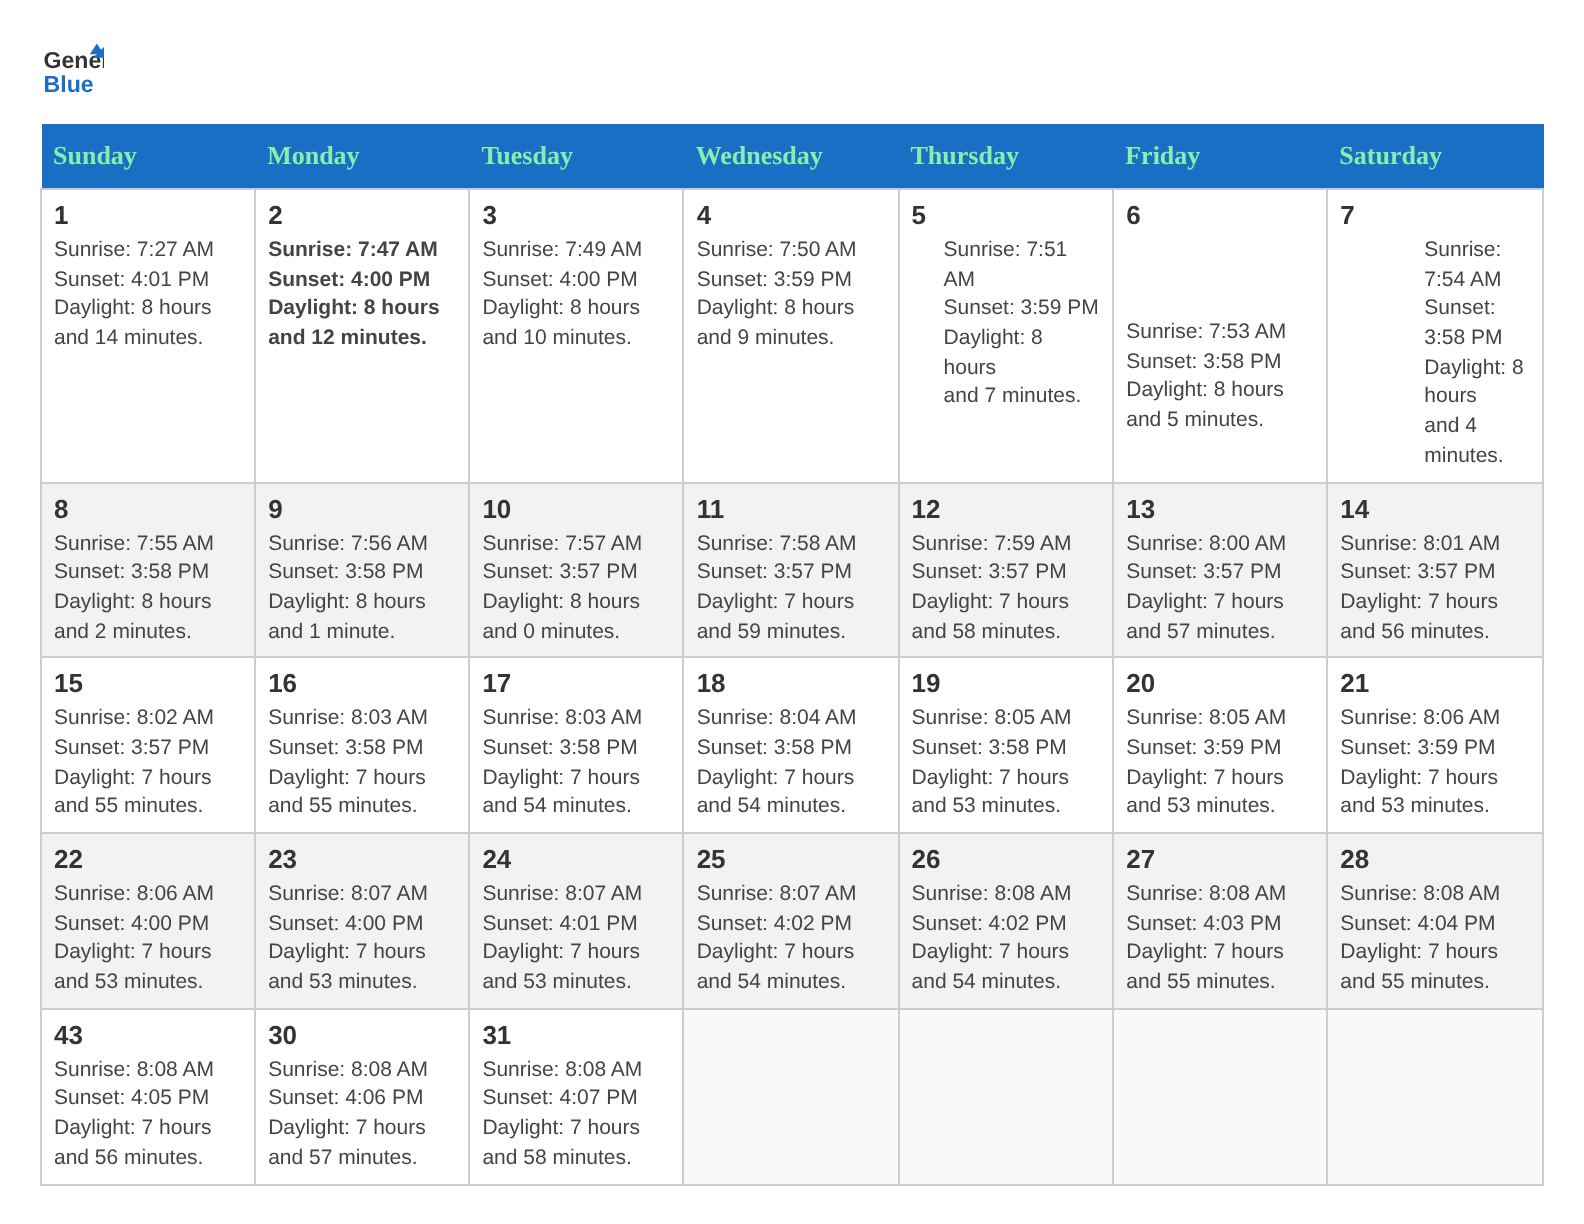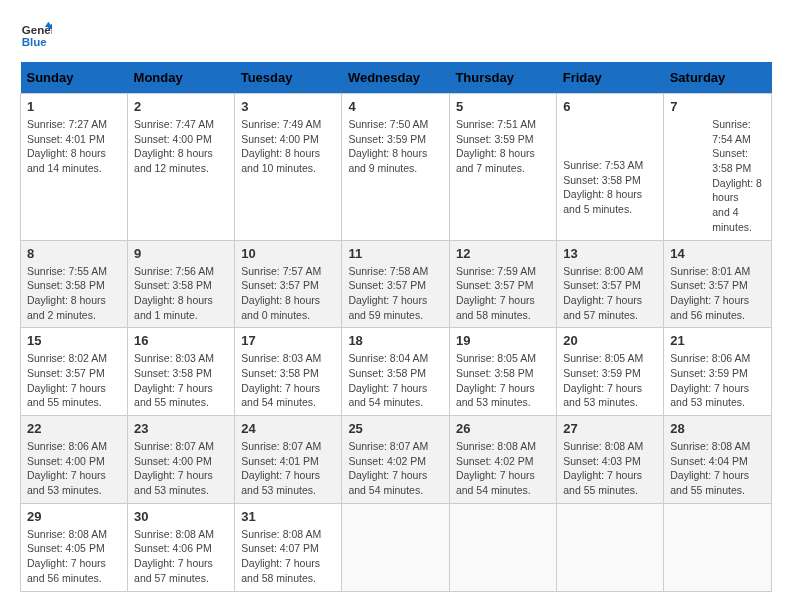--- a/index.html
+++ b/index.html
@@ -38,25 +38,26 @@
       color: #555;
       margin-top: 2px;
     }
     .calendar-table {
       width: 100%;
       border-collapse: collapse;
       font-size: 11px;
     }
     .calendar-table th {
       background: #1a6fc4;
-      color: #000000;
+      color: #86efac;
       padding: 8px 6px;
       text-align: left;
       font-size: 13px;
       font-weight: bold;
+      font-family: Liberation Serif, serif;
     }
     .calendar-table td {
       border: 1px solid #ccc;
       padding: 5px 6px;
       vertical-align: top;
       background: #fff;
       min-height: 80px;
       width: 108px;
     }
     .calendar-table tr:nth-child(even) td {
@@ -116,42 +117,42 @@
       <tr>
         <td>
           <span class="day-num">1</span>
           <div class="day-info" style="white-space: pre-line;">Sunrise: 7:27 AM
 Sunset: 4:01 PM
 Daylight: 8 hours
 and 14 minutes.</div>
         </td>
         <td>
           <span class="day-num">2</span>
-          <div class="day-info" style="white-space: pre-line;">Sunrise: 7:47 AM
+          <div class="day-info" style="white-space: pre-line; font-weight: bold;">Sunrise: 7:47 AM
 Sunset: 4:00 PM
 Daylight: 8 hours
 and 12 minutes.</div>
         </td>
         <td>
           <span class="day-num">3</span>
           <div class="day-info" style="white-space: pre-line;">Sunrise: 7:49 AM
 Sunset: 4:00 PM
 Daylight: 8 hours
 and 10 minutes.</div>
         </td>
         <td>
           <span class="day-num">4</span>
           <div class="day-info" style="white-space: pre-line;">Sunrise: 7:50 AM
 Sunset: 3:59 PM
 Daylight: 8 hours
 and 9 minutes.</div>
         </td>
         <td>
           <span class="day-num">5</span>
-          <div class="day-info" style="white-space: pre-line;">Sunrise: 7:51 AM
+          <div class="day-info" style="white-space: pre-line; margin-left: 16px;">Sunrise: 7:51 AM
 Sunset: 3:59 PM
 Daylight: 8 hours
 and 7 minutes.</div>
         </td>
         <td>
           <span class="day-num">6</span>
           <div class="day-info" style="white-space: pre-line; margin-top: 44px;">Sunrise: 7:53 AM
 Sunset: 3:58 PM
 Daylight: 8 hours
 and 5 minutes.</div>
@@ -312,21 +313,21 @@
         <td>
           <span class="day-num">28</span>
           <div class="day-info" style="white-space: pre-line;">Sunrise: 8:08 AM
 Sunset: 4:04 PM
 Daylight: 7 hours
 and 55 minutes.</div>
         </td>
       </tr>
       <tr>
         <td>
-          <span class="day-num">29</span>
+          <span class="day-num">43</span>
           <div class="day-info" style="white-space: pre-line;">Sunrise: 8:08 AM
 Sunset: 4:05 PM
 Daylight: 7 hours
 and 56 minutes.</div>
         </td>
         <td>
           <span class="day-num">30</span>
           <div class="day-info" style="white-space: pre-line;">Sunrise: 8:08 AM
 Sunset: 4:06 PM
 Daylight: 7 hours

